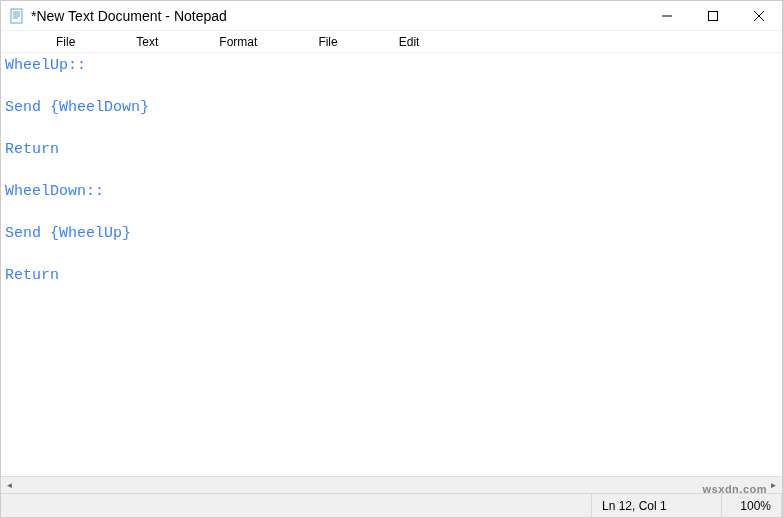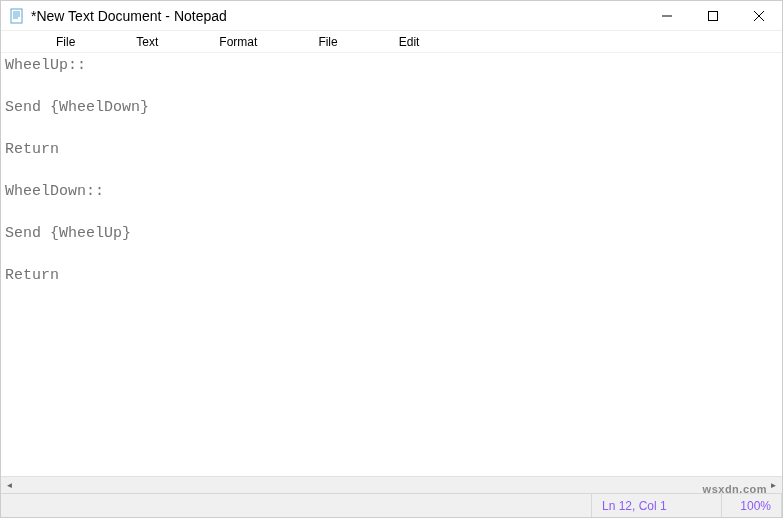--- a/index.html
+++ b/index.html
@@ -70,21 +70,21 @@
       overflow: hidden;
       position: relative;
       background: #fff;
     }
     .editor-text {
       font-family: Consolas, "Courier New", monospace;
       font-size: 15px;
       line-height: 1.4;
       white-space: pre;
       padding: 2px 4px;
-      color: #737373;
+      color: #3b82f6;
       height: 100%;
     }
     .scrollbar-h {
       height: 17px;
       background: #f0f0f0;
       border-top: 1px solid #e0e0e0;
       display: flex;
       align-items: center;
     }
     .scroll-arrow {
@@ -100,21 +100,21 @@
       flex: 1;
       height: 100%;
     }
     .statusbar {
       height: 24px;
       display: flex;
       align-items: stretch;
       background: #f0f0f0;
       border-top: 1px solid #d8d8d8;
       font-size: 12px;
-      color: #8b5cf6;
+      color: #000000;
     }
     .status-spacer { flex: 1; border-right: 1px solid #d8d8d8; }
     .status-cell {
       display: flex;
       align-items: center;
       padding: 0 10px;
       border-right: 1px solid #d8d8d8;
     }
     .status-cell.pos { width: 130px; }
     .status-cell.zoom { width: 60px; justify-content: flex-end; }

